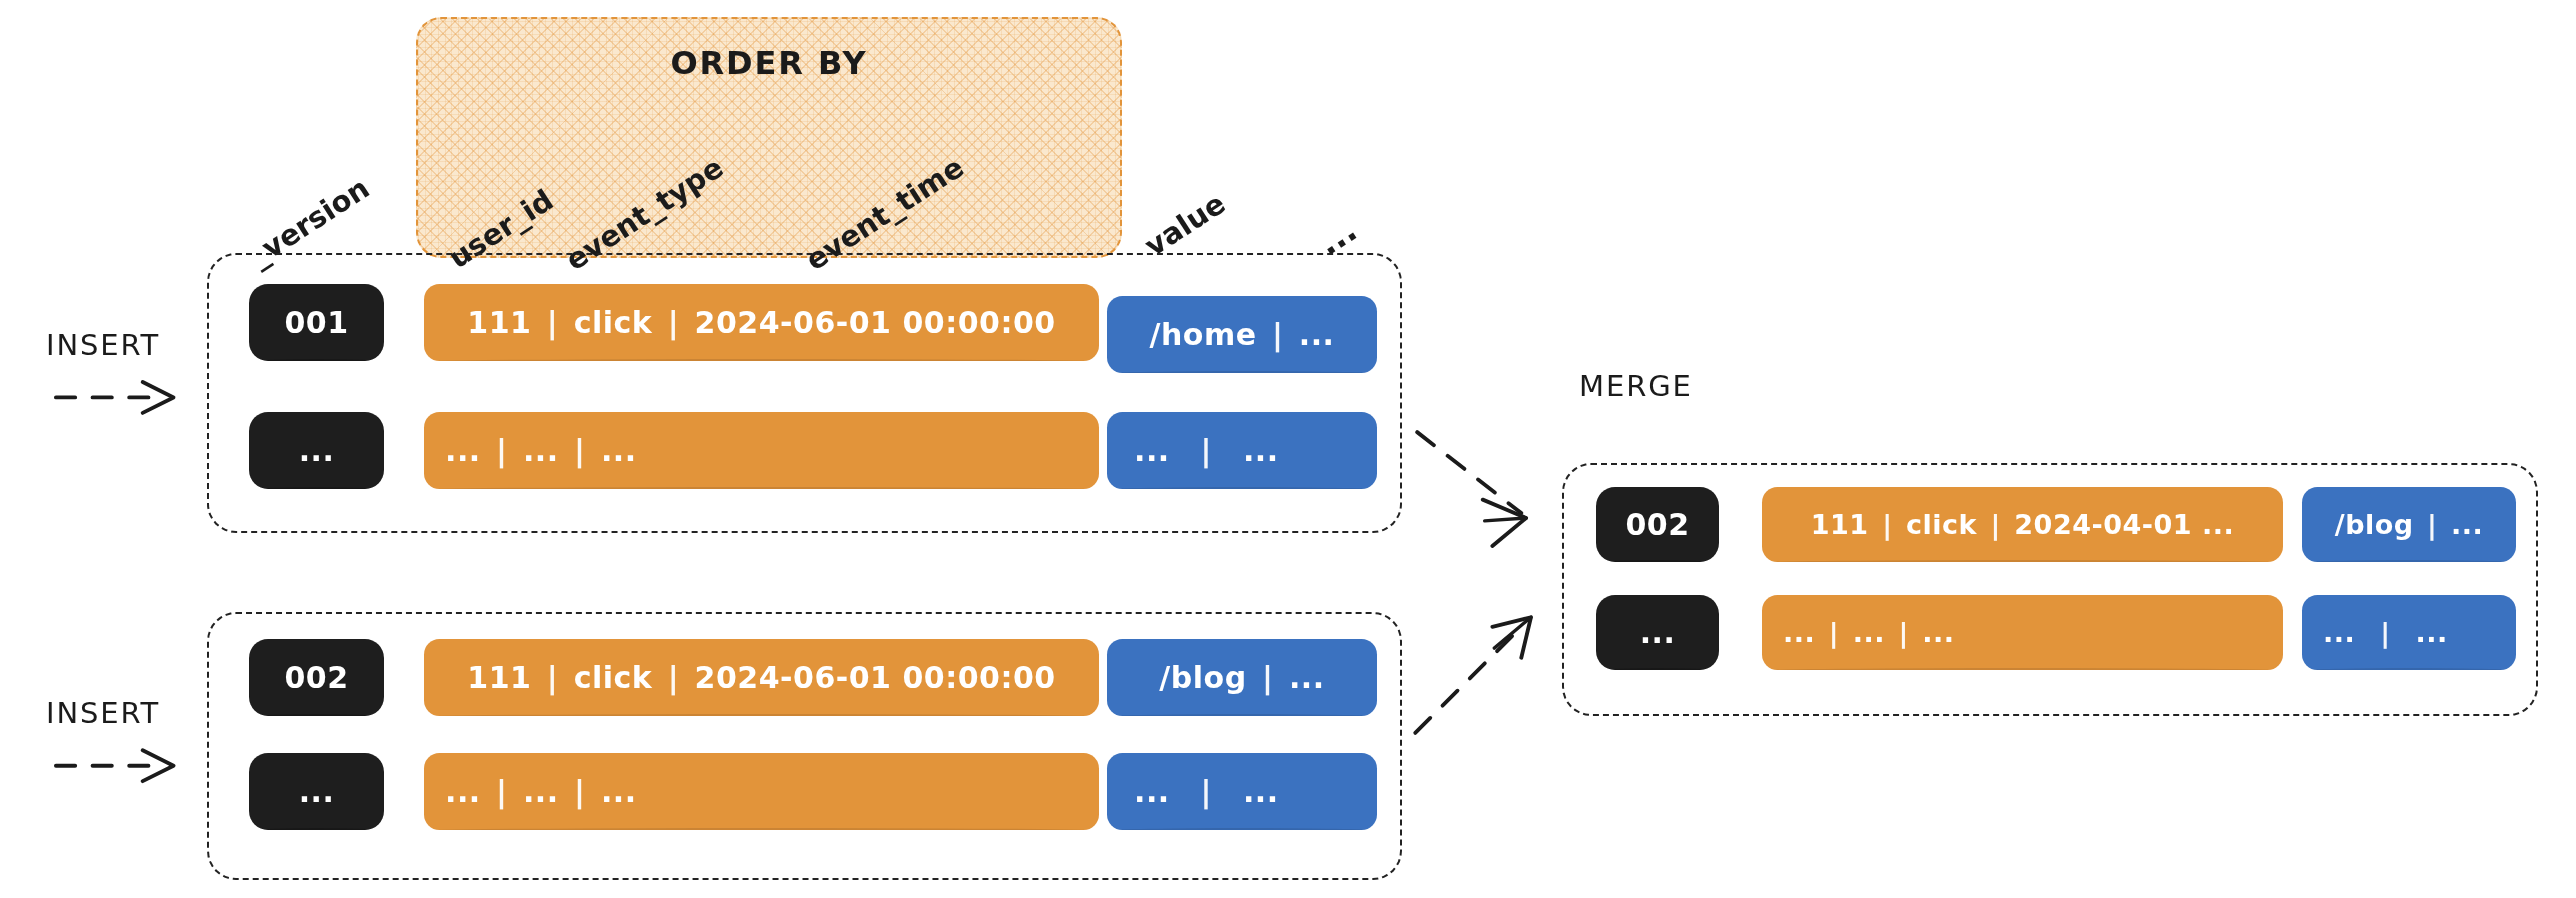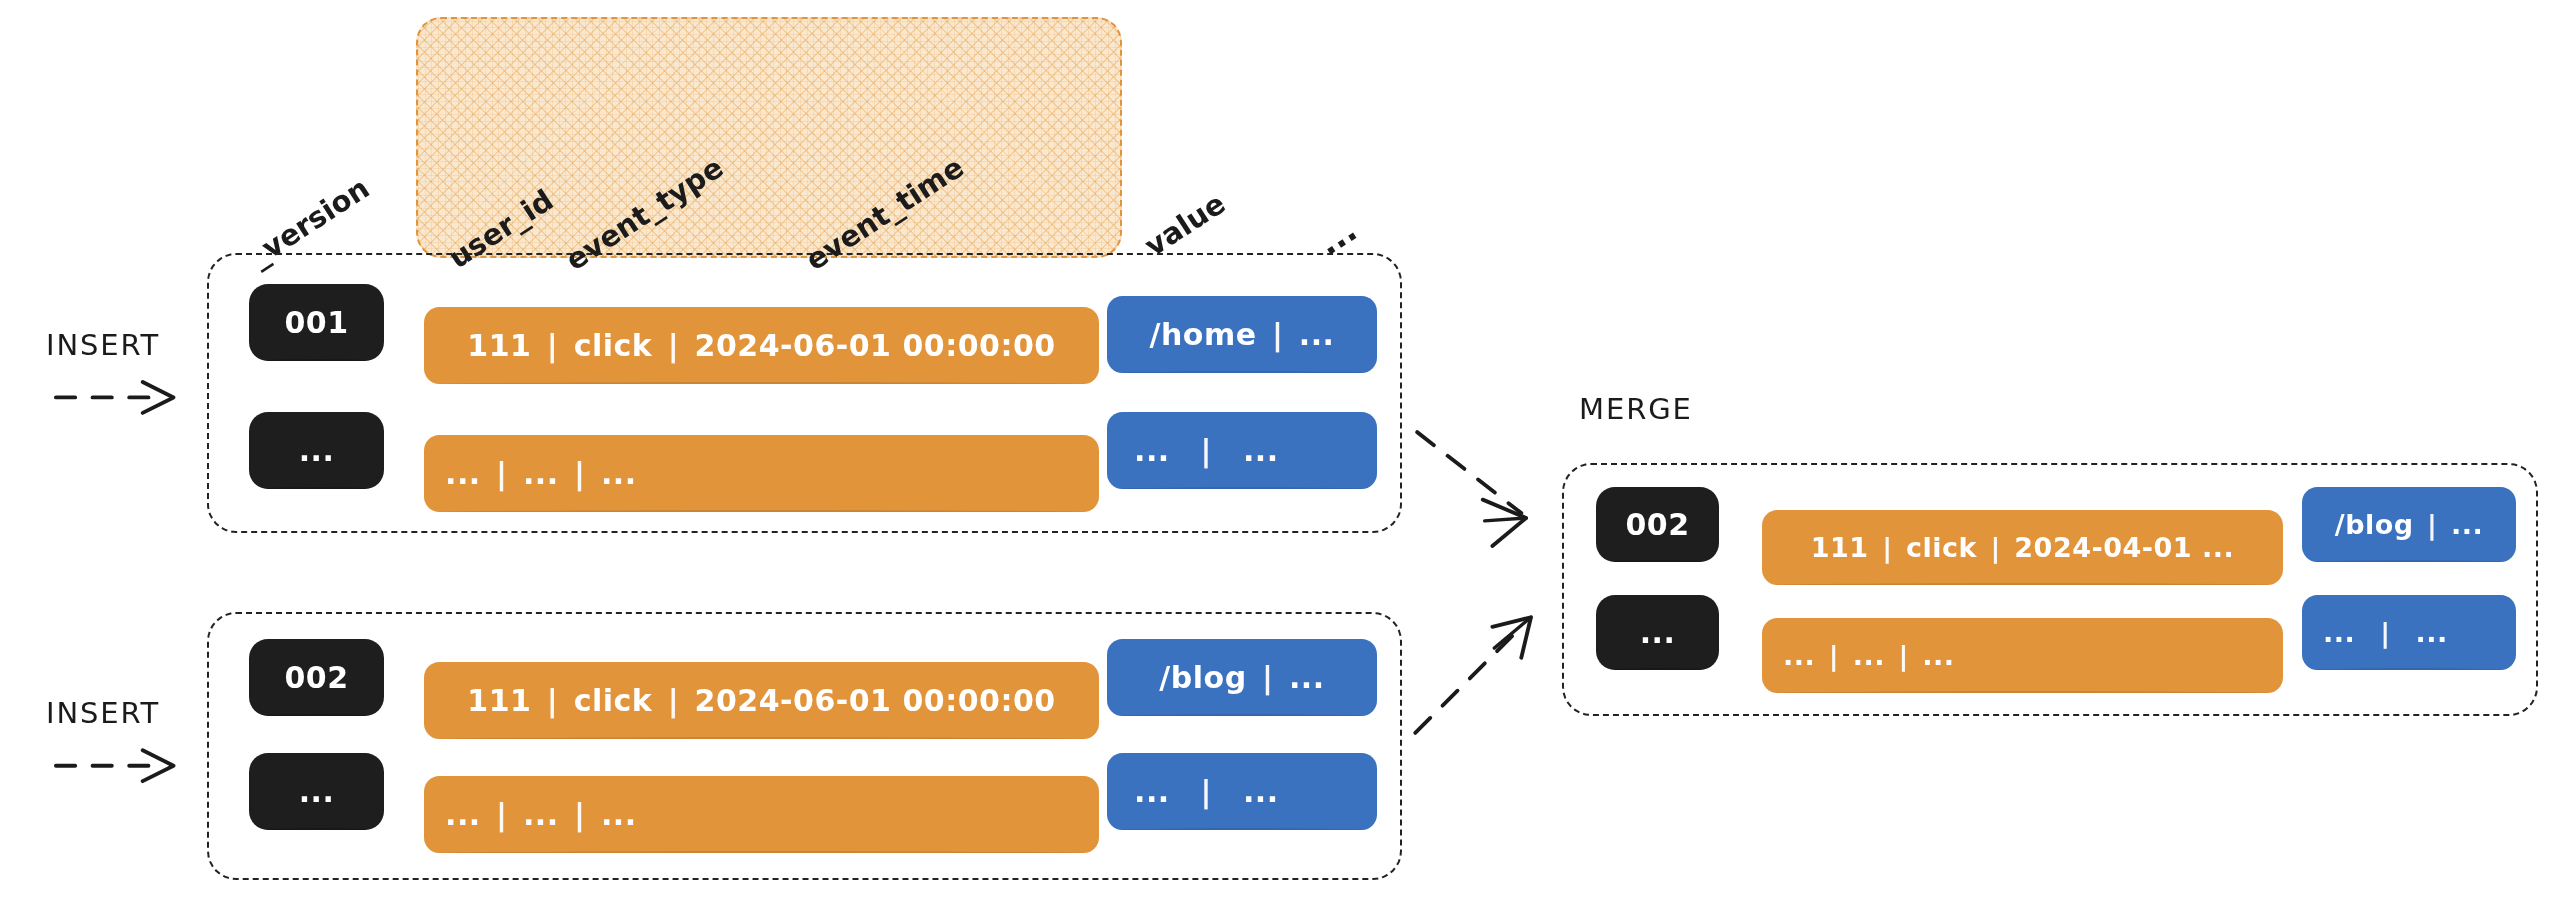--- a/index.html
+++ b/index.html
@@ -91,21 +91,21 @@
     border-radius: 15.4px;
     font-size: 30px;
     font-weight: 600;
     letter-spacing: 0.5px;
     box-sizing: border-box;
     font-family: "DejaVu Sans", sans-serif;
     white-space: nowrap;
     overflow: hidden;
   }
   .chip.version { background: #1E1E1E; border-radius: 19px; }
-  .chip.key     { background: #E2943A; margin-top: 23px; }
+  .chip.key     { background: #E2943A; }
   .chip.value   { background: #3B72C0; }
 
   .chip .cell { display: inline-block; }
   .chip .sep  { display: inline-block; opacity: 0.95; padding: 0 1.9px; }
 
   
   .chip::after {
     content: "";
     position: absolute;
     left: 3.9px; right: 3.9px; bottom: -2.9px;
@@ -121,20 +121,21 @@
     inset: 0;
     pointer-events: none;
   }
 </style>
 </head>
 <body>
 
 <div class="stage">
 
   <div class="orderby-panel"></div>
+  <div class="orderby-title">ORDER BY</div>
 
   <div class="col-label" style="left:262px; top:239px;">_version</div>
   <div class="col-label" style="left:461px; top:241px;">user_id</div>
   <div class="col-label" style="left:578px; top:243px;">event_type</div>
   <div class="col-label" style="left:818px; top:243px;">event_time</div>
   <div class="col-label" style="left:1157px; top:229px;">value</div>
   <div class="col-label" style="left:1332px; top:224px; font-size:33px;">...</div>
 
   <div class="caption" style="left:46px; top:328px;">INSERT</div>
 
@@ -201,21 +202,21 @@
     <span class="cell">...</span>
     <span class="sep">|</span>
     <span class="cell">...</span>
   </div>
   <div class="chip value" style="left:1107px; top:753px; width:270px; height:77px; gap:29px; justify-content:flex-start; padding-left:27px;">
     <span class="cell">...</span>
     <span class="sep">|</span>
     <span class="cell">...</span>
   </div>
 
-  <div class="caption" style="left:1579px; top:392px;">MERGE</div>
+  <div class="caption" style="left:1579px; top:369px;">MERGE</div>
 
   <div class="group-box" style="left:1562px; top:463px; width:976px; height:253px;"></div>
 
   <div class="chip version" style="left:1596px; top:487px; width:123px; height:75px;">
     <span>002</span>
   </div>
   <div class="chip key" style="left:1762px; top:487px; width:521px; height:75px; gap:11.6px; font-size:27px;">
     <span class="cell">111</span>
     <span class="sep">|</span>
     <span class="cell">click</span>

